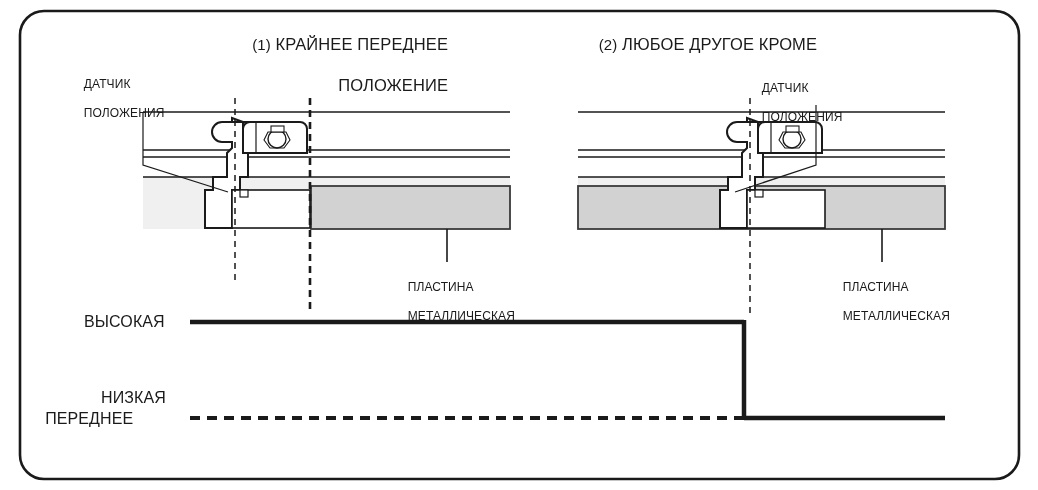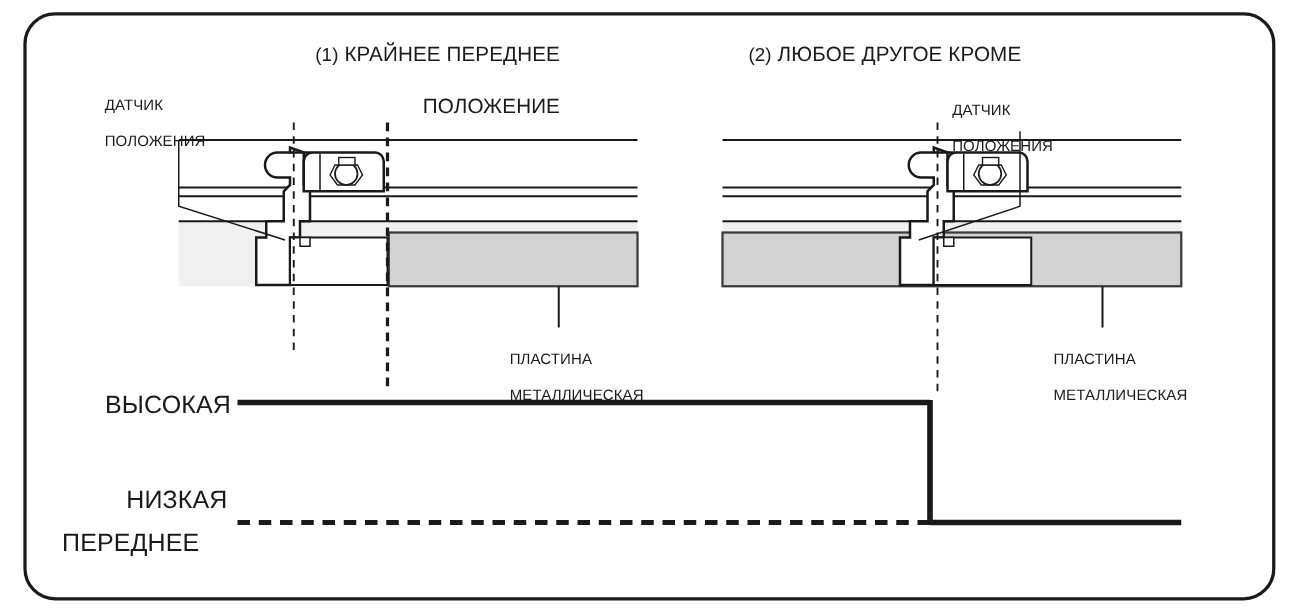--- a/index.html
+++ b/index.html
@@ -31,21 +31,21 @@
     letter-spacing: 0.1px;
   }
   .hdr {
     font-size: 16.5px;
     text-align: center;
   }
   .cap {
     font-size: 12px;
   }
   .axis-lbl {
-    font-size: 20px;
+    font-size: 16px;
   }
   .hdr-num {
     font-size: 15px;
   }
 </style>
 </head>
 <body>
 
 <div id="page">
 

